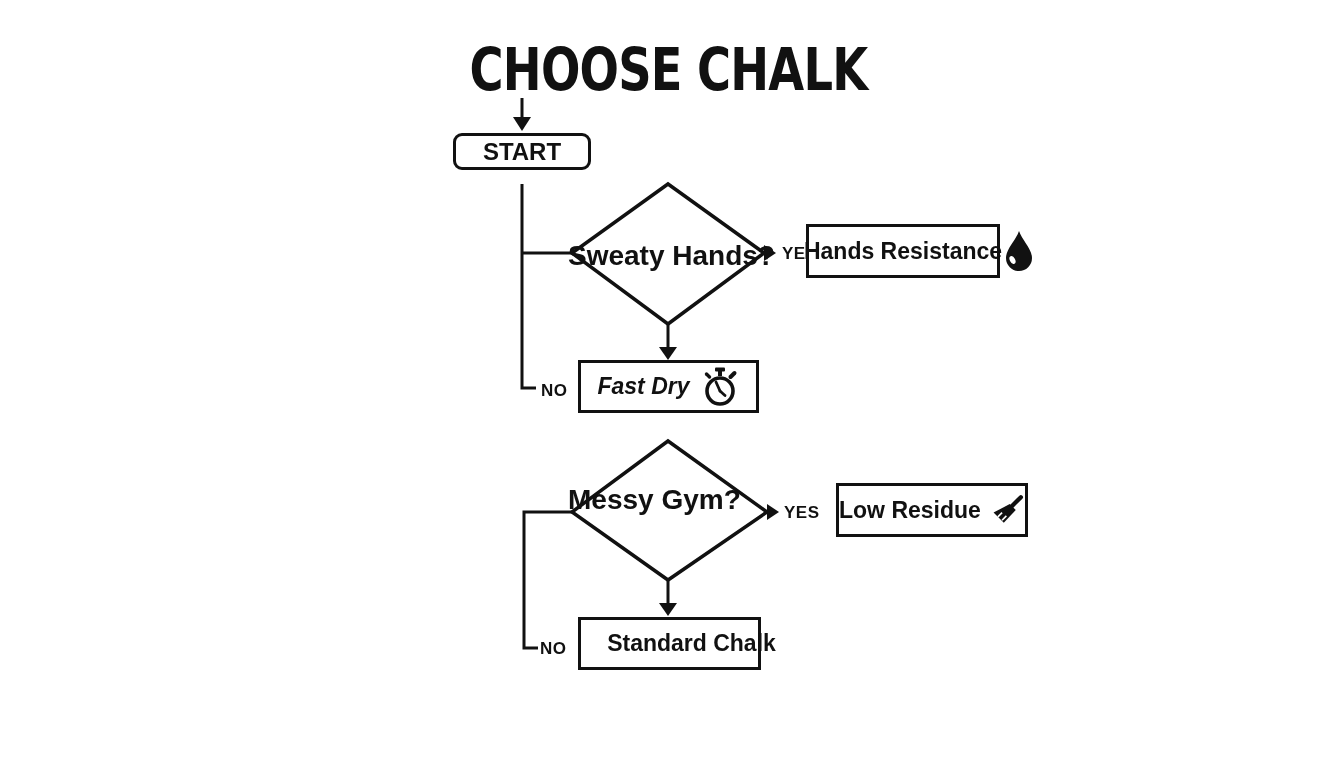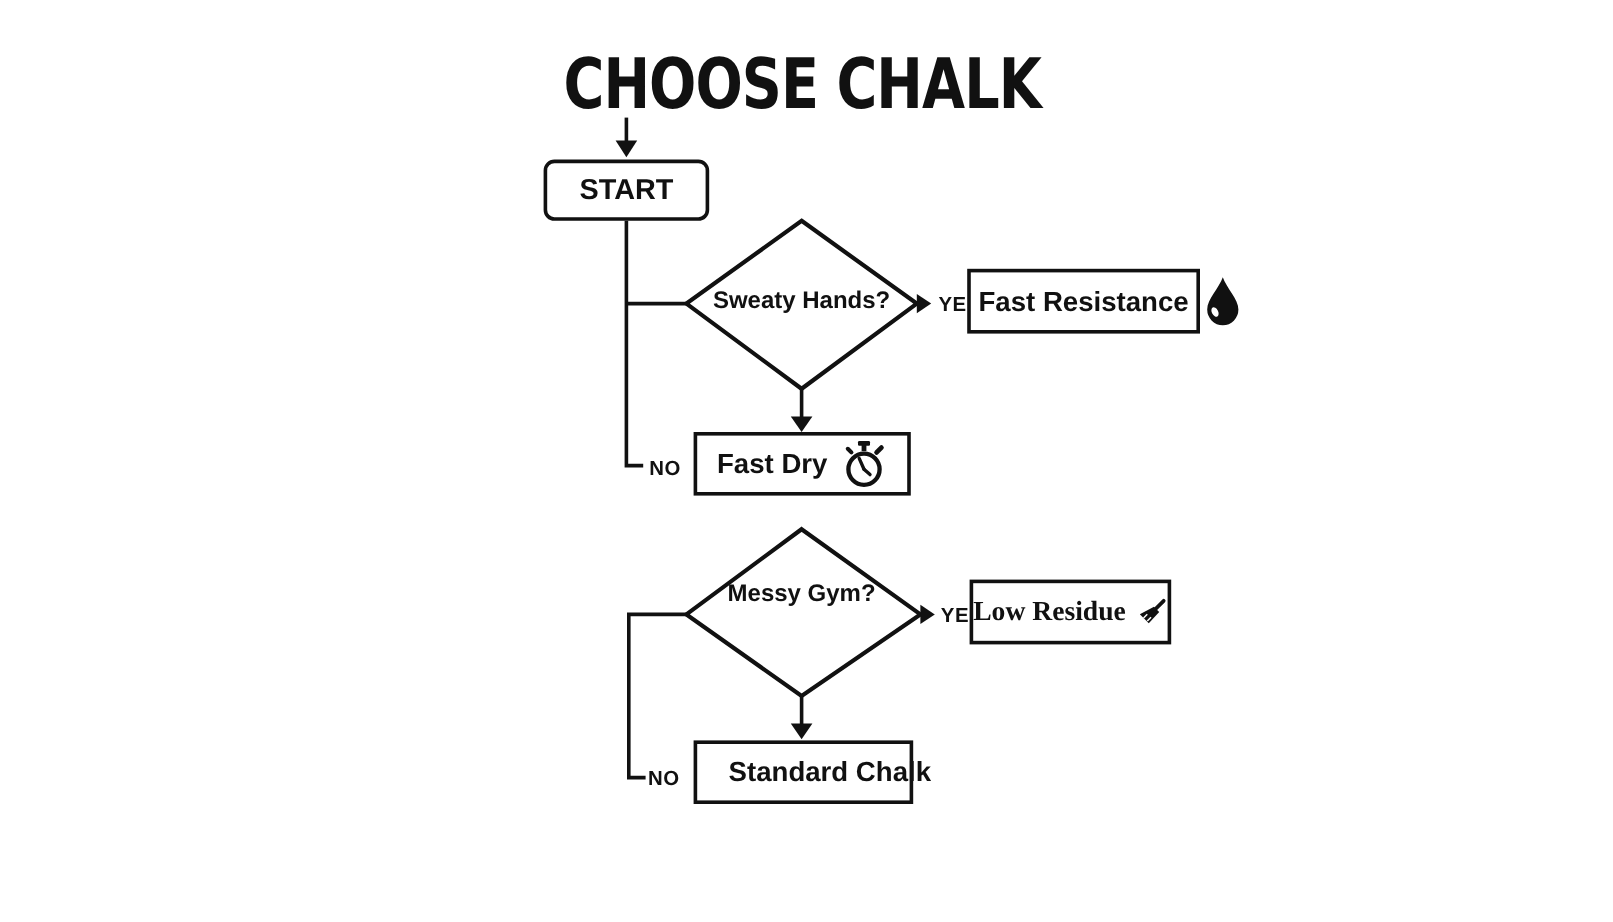--- a/index.html
+++ b/index.html
@@ -52,23 +52,23 @@
     white-space:nowrap;
   }
   .node.start{
     border-width:3px;
     border-radius:9px;
     font-size:24px;
   }
   .diamond-label{
     position:absolute;
     width:200px;
-    text-align:center;
+    text-align:left;
     font-weight:700;
-    font-size:20px;
+    font-size:28px;
     white-space:nowrap;
     pointer-events:none;
   }
   .edge-label{
     position:absolute;
     font-weight:700;
     font-size:17px;
     letter-spacing:0.5px;
     white-space:nowrap;
   }
@@ -110,57 +110,57 @@
     <polyline points="572,512 524,512 524,648 538,648"></polyline>
 
     <g>
       <line x1="668" y1="580" x2="668" y2="605"></line>
       <polygon points="659,603 677,603 668,616" fill="currentColor" stroke="none"></polygon>
     </g>
   </svg>
 
   <div class="title">CHOOSE CHALK</div>
 
-  <div class="node start" style="left:453px;top:133px;width:138px;height:51px;">
+  <div class="node start" style="left:453px;top:133px;width:138px;height:37px;">
     <span>START</span>
   </div>
 
   <div class="diamond-label" style="left:568px;top:240px;">Sweaty Hands?</div>
 
   <div class="edge-label" style="left:782px;top:244px;">YES</div>
   <div class="edge-label" style="left:541px;top:381px;">NO</div>
 
   <div class="node" style="left:806px;top:224px;width:194px;height:54px;">
-    <span>Fast Resistance</span>
+    <span>Hands Resistance</span>
   </div>
 
   <svg class="icon icon-droplet" width="32" height="44" viewBox="0 0 32 44">
     <path d="M16 2 C13 11 3 20 3 29 A13 13 0 0 0 29 29 C29 20 19 11 16 2 Z" fill="currentColor"></path>
     <ellipse cx="9.5" cy="31" rx="2.6" ry="4.2" fill="#ffffff" transform="rotate(-28 9.5 31)"></ellipse>
   </svg>
 
-  <div class="node" style="left:578px;top:360px;width:181px;height:53px;">
+  <div class="node" style="left:578px;top:360px;width:181px;height:53px;font-style:italic;">
     <span>Fast Dry</span>
     <svg class="icon" width="40" height="42" viewBox="0 0 40 42">
       <circle cx="20" cy="25" r="13" stroke="currentColor" stroke-width="3.6" fill="none"></circle>
       <rect x="15" y="1.5" width="10" height="4" rx="1" fill="currentColor"></rect>
       <rect x="18" y="4" width="4" height="6" fill="currentColor"></rect>
       <line x1="30.5" y1="11" x2="34.5" y2="7" stroke="currentColor" stroke-width="4" stroke-linecap="round"></line>
       <line x1="9.5" y1="11" x2="6.5" y2="8" stroke="currentColor" stroke-width="3.4" stroke-linecap="round"></line>
       <line x1="20" y1="25" x2="16" y2="16" stroke="currentColor" stroke-width="2.8" stroke-linecap="round"></line>
       <line x1="20" y1="25" x2="25" y2="29.5" stroke="currentColor" stroke-width="2.8" stroke-linecap="round"></line>
     </svg>
   </div>
 
   <div class="diamond-label" style="left:568px;top:484px;">Messy Gym?</div>
 
   <div class="edge-label" style="left:784px;top:503px;">YES</div>
   <div class="edge-label" style="left:540px;top:639px;">NO</div>
 
-  <div class="node" style="left:808px;top:483px;width:168px;height:54px;font-family:Liberation Serif, serif;">
+  <div class="node" style="left:836px;top:483px;width:192px;height:54px;">
     <span>Low Residue</span>
     <svg class="icon" width="40" height="42" viewBox="0 0 40 42">
       <line x1="35" y1="6" x2="20" y2="21" stroke="currentColor" stroke-width="5" stroke-linecap="round"></line>
       <polygon points="22,14 29,21 15,36 3,24" fill="currentColor"></polygon>
       <line x1="8" y1="29" x2="13" y2="24" stroke="#ffffff" stroke-width="2"></line>
       <line x1="13" y1="33" x2="18" y2="28" stroke="#ffffff" stroke-width="2"></line>
     </svg>
   </div>
 
   <div class="node" style="left:578px;top:617px;width:183px;height:53px;padding-left:44px;">

